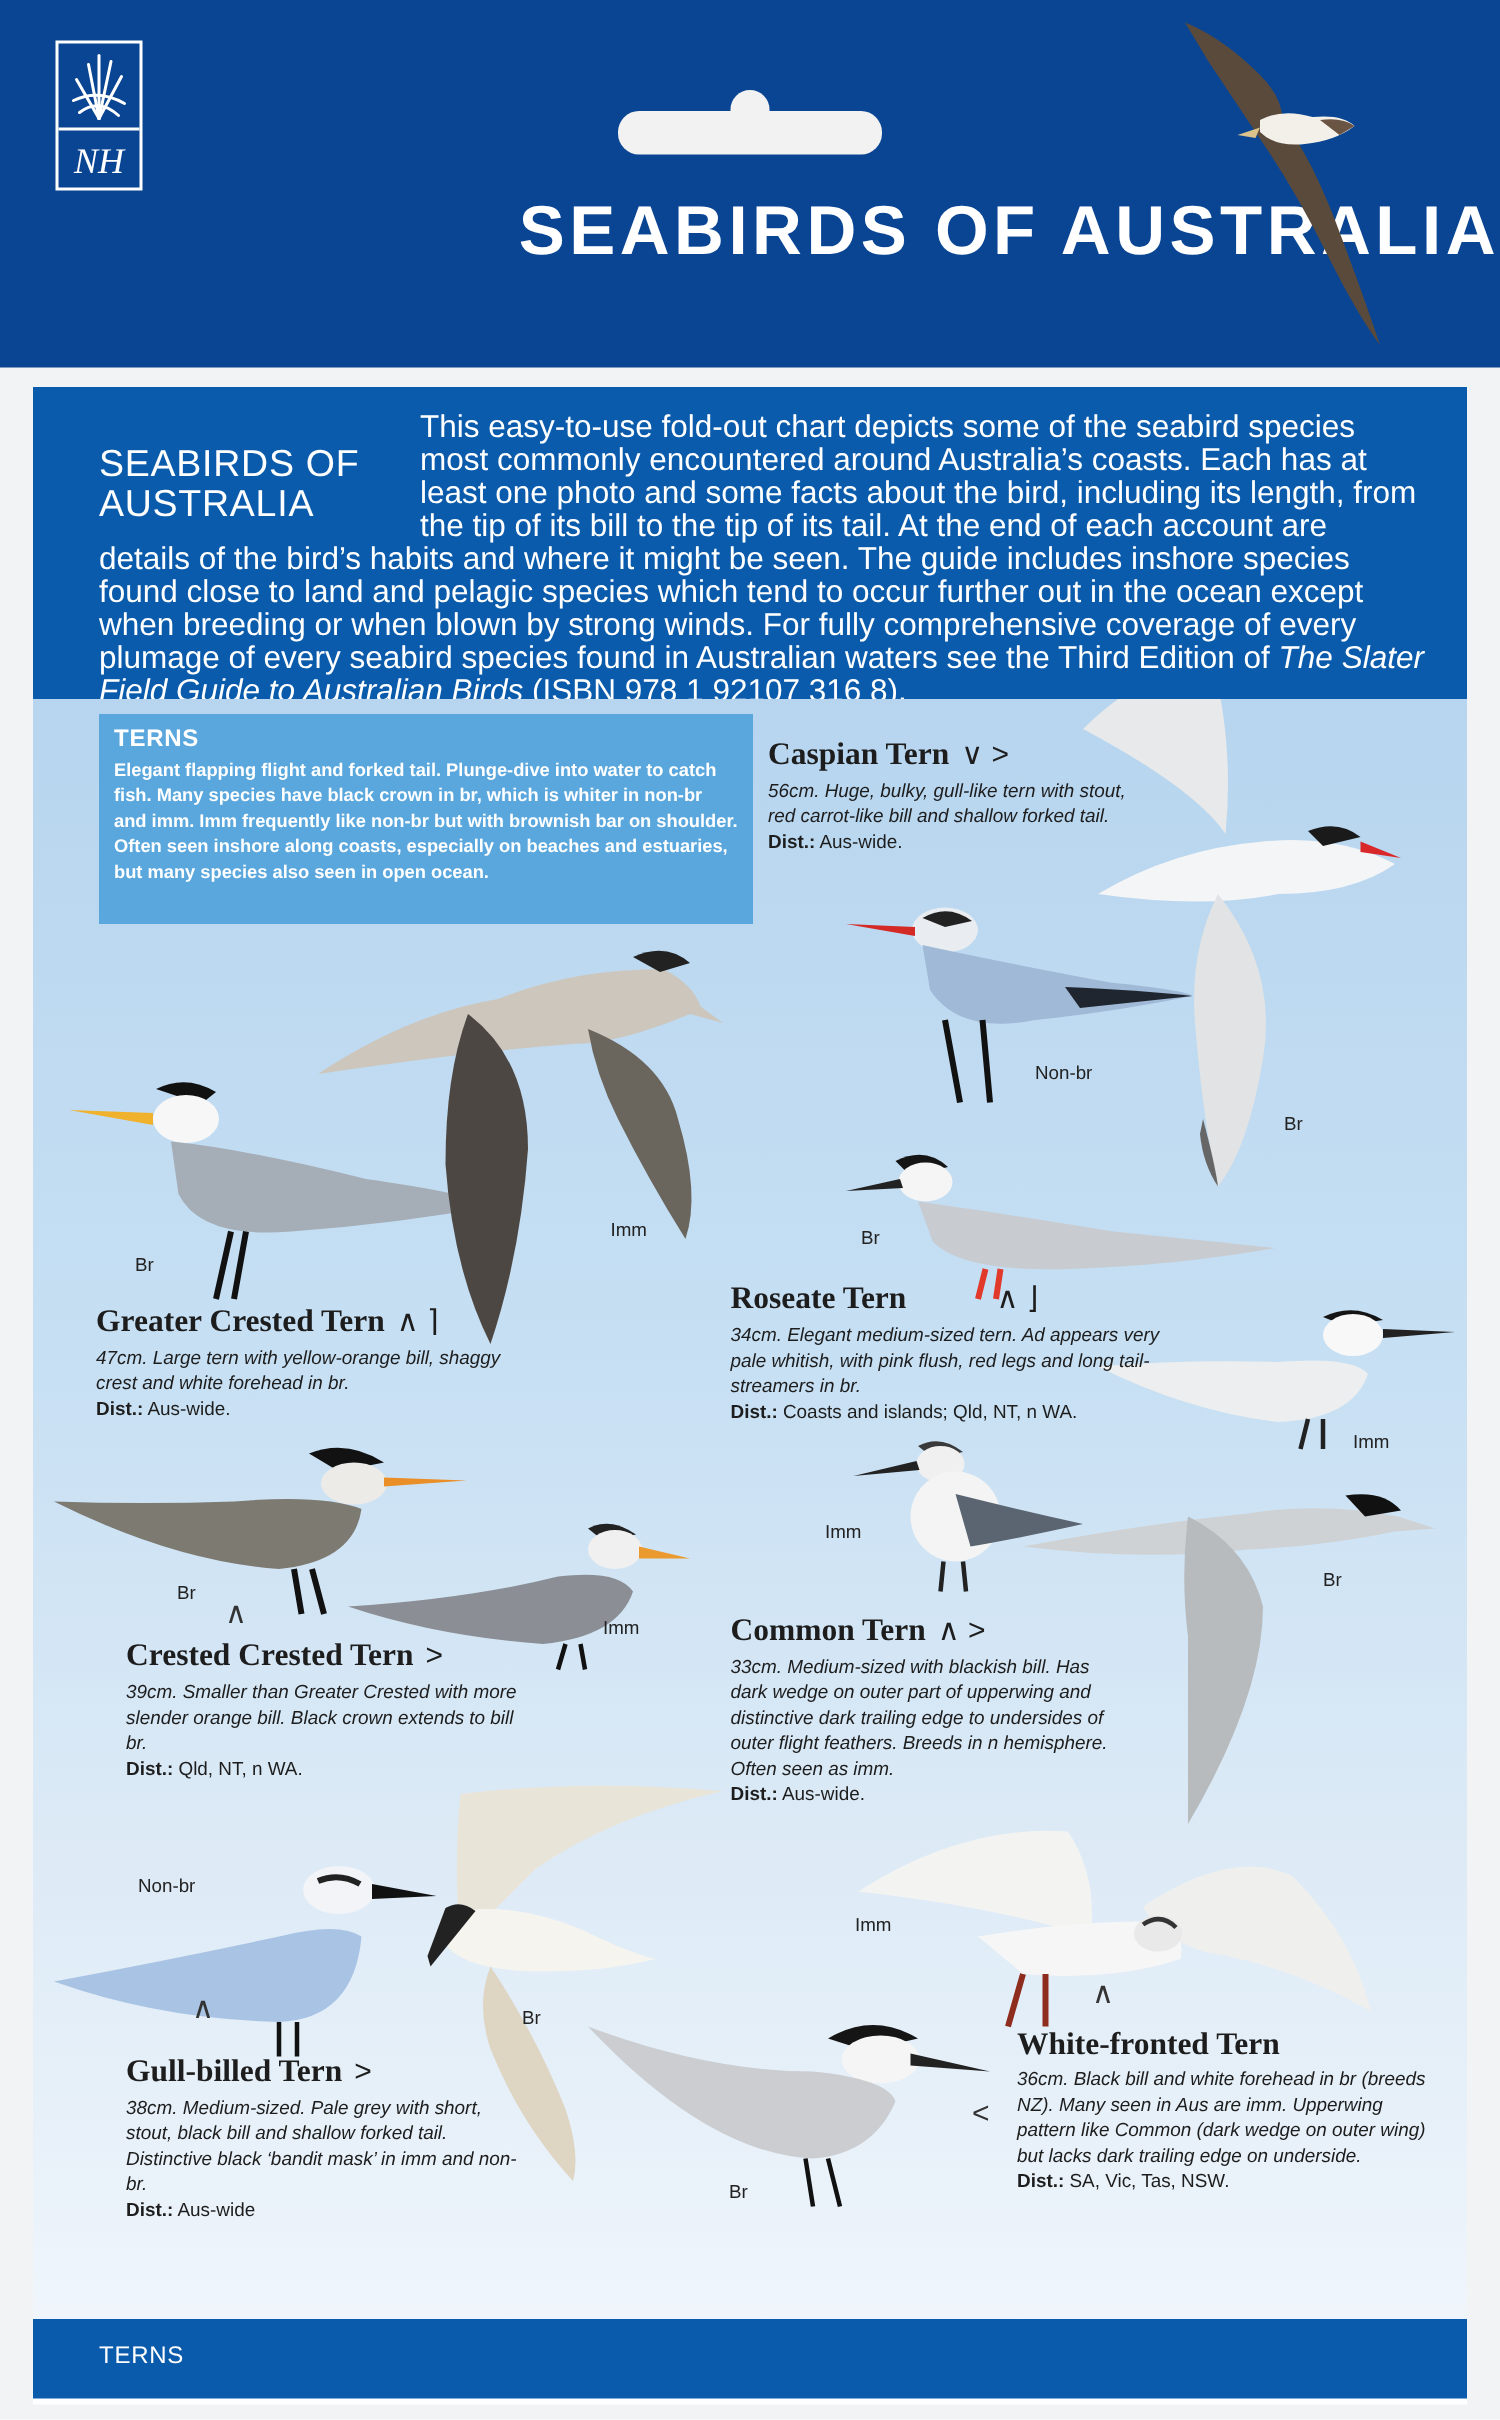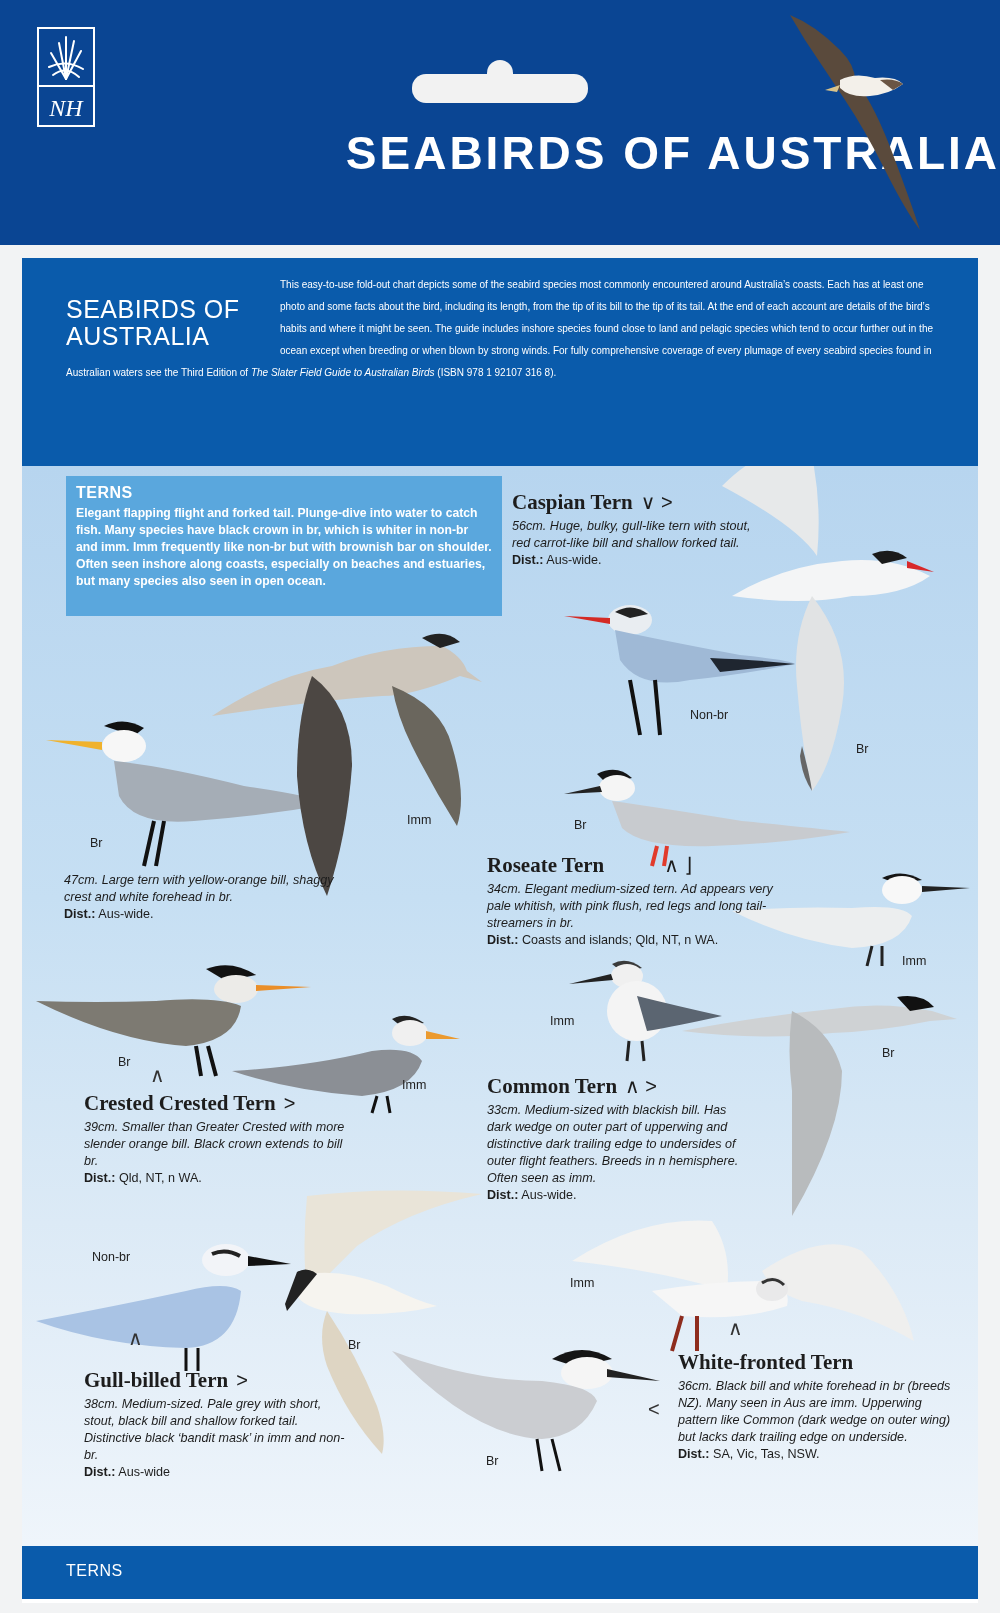--- a/index.html
+++ b/index.html
@@ -11,21 +11,21 @@
   .logo .bot { position: absolute; left: 0; top: 60px; width: 100%; height: 38px; color: #fff; font-family: "Liberation Serif", serif; font-style: italic; font-size: 24px; text-align: center; line-height: 38px; }
   .subtitle { position: absolute; left: 0; width: 1000px; top: 16px; text-align: center; color: #fff; font-size: 27px; }
   .hanger { position: absolute; left: 412px; top: 74px; width: 176px; height: 29px; background: #f2f2f2; border-radius: 14px; }
   .hanger-tab { position: absolute; left: 487px; top: 60px; width: 26px; height: 22px; background: #f2f2f2; border-radius: 13px 13px 0 0; }
   .main-title { position: absolute; left: 0; width: 1000px; top: 126px; text-align: right; color: #fff; font-size: 46px; font-weight: bold; letter-spacing: 3px; }
   .albatross { position: absolute; left: 785px; top: 10px; width: 150px; height: 225px; }
 
   .card { position: absolute; left: 22px; top: 258px; width: 956px; height: 1345px; background: #fff; }
   .intro { position: absolute; left: 0; top: 0; width: 956px; height: 208px; background: #0a5bab; color: #fff; }
   .intro-title { position: absolute; left: 44px; top: 38px; font-size: 25px; line-height: 27px; letter-spacing: 0.5px; }
-  .intro-text { position: absolute; left: 44px; top: 16px; width: 885px; font-size: 10px; line-height: 22px; }
+  .intro-text { position: absolute; left: 44px; top: 16px; width: 885px; font-size: 21px; line-height: 22px; }
   .intro-text .float { float: left; width: 214px; height: 88px; }
 
   .panel { position: absolute; left: 0; top: 208px; width: 956px; height: 1080px; background: linear-gradient(180deg, #b7d5ef 0%, #c6dff3 40%, #dceaf6 70%, #eff5fb 100%); overflow: hidden; }
   .info-box { position: absolute; left: 44px; top: 10px; width: 436px; height: 140px; background: #5aa7dd; color: #fff; padding: 8px 10px; }
   .info-box .h { font-size: 16px; font-weight: bold; letter-spacing: 0.5px; margin-bottom: 3px; }
   .info-box p { font-size: 12.2px; line-height: 17px; font-weight: bold; }
 
   .species { position: absolute; color: #1d1d1d; }
   .species .name { font-family: "Liberation Serif", serif; font-weight: bold; font-size: 21px; line-height: 24px; white-space: nowrap; }
   .species .marks { font-family: "Liberation Sans", sans-serif; font-weight: normal; font-size: 20px; margin-left: 8px; }
@@ -129,20 +129,21 @@
 
     <svg class="bird" style="left:190px;top:160px;width:290px;height:280px" viewBox="0 0 290 280">
       <path d="M0 90 Q60 50 120 40 Q170 20 230 20 Q250 30 255 45 L270 56 L248 50 Q200 70 170 70 Q100 75 0 90 Z" fill="#cdc6bc"></path>
       <path d="M210 12 Q232 2 248 16 L228 22 Z" fill="#222"></path>
       <path d="M100 50 Q140 80 140 140 Q135 210 115 270 Q90 220 85 150 Q85 90 100 50 Z" fill="#4c4743"></path>
       <path d="M180 60 Q230 80 240 120 Q255 170 245 200 Q220 160 200 120 Q185 90 180 60 Z" fill="#6a665d"></path>
     </svg>
     <div class="lbl" style="left:385px;top:347px">Imm</div>
 
     <div class="species" style="left:42px;top:402px;width:270px">
+      <div class="name"><span>Greater Crested Tern</span><span class="marks">∧ ⌉</span></div>
       <div class="desc">47cm. Large tern with yellow-orange bill, shaggy crest and white forehead in br.</div>
       <div class="dist"><b>Dist.:</b> <span>Aus-wide.</span></div>
     </div>
 
     <svg class="bird" style="left:540px;top:300px;width:290px;height:105px" viewBox="0 0 290 105">
       <path d="M35 8 Q55 -2 70 12 L45 18 Z" fill="#151515"></path>
       <ellipse cx="55" cy="22" rx="18" ry="13" fill="#f5f5f5"></ellipse>
       <path d="M38 20 L2 28 L40 26 Z" fill="#222"></path>
       <path d="M50 35 Q100 42 180 55 Q250 62 288 66 Q220 78 150 80 Q80 82 60 62 Z" fill="#c8cbcf"></path>
       <path d="M95 80 L90 100 M105 80 L102 100" stroke="#e13a2b" stroke-width="4"></path>

